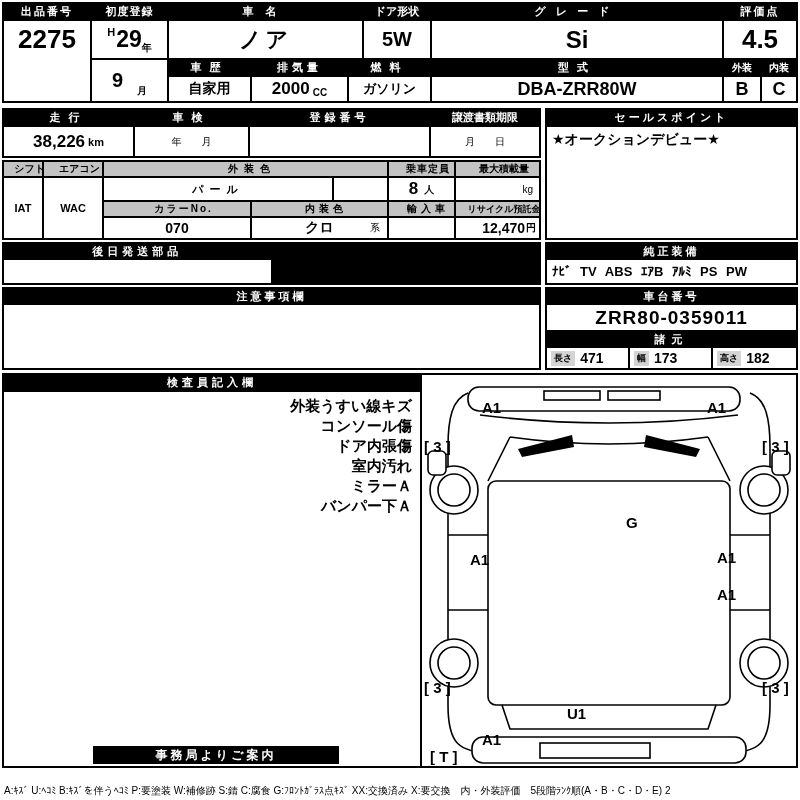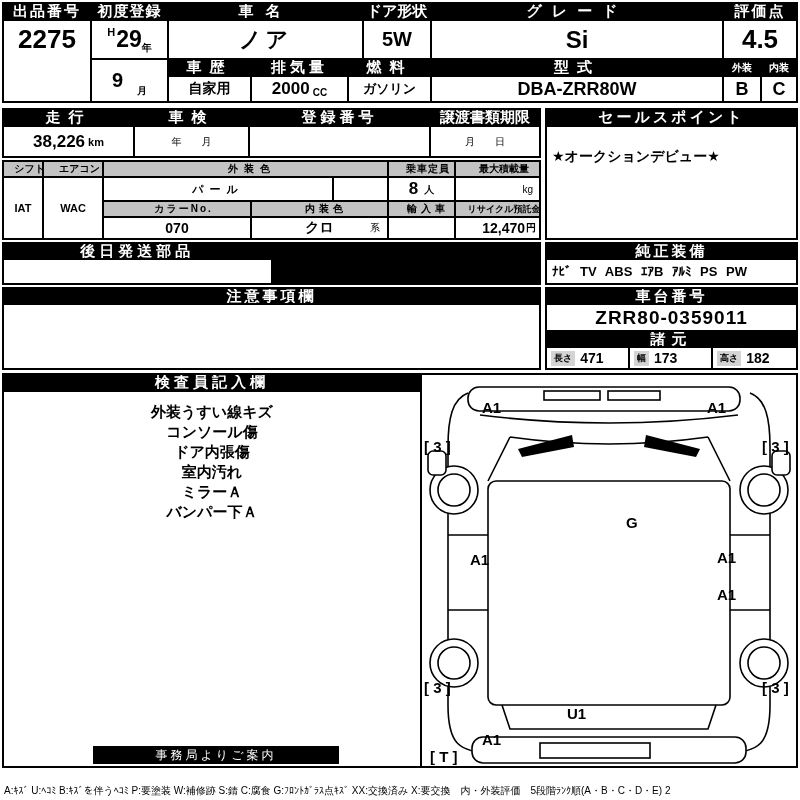--- a/index.html
+++ b/index.html
@@ -1,21 +1,21 @@
 <!DOCTYPE html>
 <html><head>
 <meta charset="utf-8">
 <style>
   html,body { margin:0; padding:0; background:#fff; }
   .page { position:relative; width:800px; height:800px; background:#fff; color:#000;
           font-family:"Liberation Sans","DejaVu Sans",sans-serif; overflow:hidden; }
   .blk  { position:absolute; display:grid; gap:2px; background:#000;
           border:2px solid #000; box-sizing:border-box; }
   .hdr  { background:#000; color:#fff; display:flex; align-items:center; justify-content:center;
-          font-weight:bold; font-size:15px; white-space:nowrap; overflow:hidden; }
+          font-weight:bold; font-size:11px; white-space:nowrap; overflow:hidden; }
   .ghdr { background:#c3c3c3; color:#000; display:flex; align-items:center; justify-content:center;
           font-weight:bold; font-size:10px; white-space:nowrap; overflow:hidden;padding-left:13px; }
   .cell { background:#fff; display:flex; align-items:center; justify-content:center;
           font-weight:bold; position:relative; overflow:hidden; }
   .ls1{letter-spacing:1px}.ls2{letter-spacing:2px}.ls3{letter-spacing:3px}.ls4{letter-spacing:4px}
   .ls6{letter-spacing:6px}.ls8{letter-spacing:8px}.ls10{letter-spacing:10px}.ls12{letter-spacing:12px}
   .f9{font-size:9px}.f10{font-size:10px}.f11{font-size:11px}.f13{font-size:13px}
   .f14{font-size:14px}.f15{font-size:11px}.f16{font-size:14px}.f17{font-size:17px}.f18{font-size:18px}
   .f19{font-size:19px}.f20{font-size:20px}.f22{font-size:22px}.f23{font-size:23px}.f24{font-size:24px}
   .f26{font-size:26px}
@@ -23,21 +23,21 @@
   .unit-b{align-self:flex-end; padding-bottom:3px;}
   .note-line{font-size:15px; font-weight:bold; line-height:20px; white-space:nowrap;}
   .dimcell{background:#fff; display:flex; align-items:center; justify-content:flex-start;
            padding-left:4px; overflow:hidden;}
   .dimlabel{font-size:9px; background:#d4d4d4; padding:1px 3px; font-weight:bold;}
   .dimval{font-size:14px; font-weight:bold; margin-left:5px;}
   .legend{position:absolute; left:4px; top:784px; width:792px; font-size:10px;
           white-space:nowrap; font-weight:normal;}
   .office-bar{position:absolute; left:89px; bottom:2px; width:246px; height:18px; background:#000;
           color:#fff; display:flex; align-items:center; justify-content:center;
-          font-size:12px; font-weight:normal; letter-spacing:3px;}
+          font-size:12px; font-weight:bold; letter-spacing:3px;}
 </style>
 </head>
 <body>
 
 <div class="page">
 
   <div class="blk" style="left:2px;top:2px;width:796px;height:101px;
        grid-template-columns:86px 75px 81px 95px 13px 66px 290px 36px 34px;
        grid-template-rows:15px 37px 15px 24px;">
     <div class="hdr ls2" style="grid-area:1/1/2/2">出品番号</div>
@@ -98,21 +98,21 @@
       <span class="f11" style="margin-left:3px">km</span>
     </div>
     <div class="cell f10 norm" style="grid-area:2/2/3/3">年　　月</div>
     <div class="cell" style="grid-area:2/3/3/4"></div>
     <div class="cell f10 norm" style="grid-area:2/4/3/5">月　　日</div>
   </div>
 
   <div class="blk" style="left:545px;top:108px;width:253px;height:132px;
        grid-template-columns:1fr;grid-template-rows:15px 111px;">
     <div class="hdr ls3" style="grid-area:1/1/2/2">セールスポイント</div>
-    <div class="cell f14" style="grid-area:2/1/3/2;align-items:flex-start;justify-content:flex-start;padding:21px 5px">★オークションデビュー★</div>
+    <div class="cell f14" style="grid-area:2/1/3/2;align-items:flex-start;justify-content:flex-start;padding:4px 5px">★オークションデビュー★</div>
   </div>
 
   <div class="blk" style="left:2px;top:160px;width:539px;height:80px;
        grid-template-columns:38px 58px 146px 80px 53px 65px 83px;
        grid-template-rows:14px 22px 14px 20px;">
     <div class="ghdr" style="grid-area:1/1/2/2">シフト</div>
     <div class="cell f15" style="grid-area:2/1/5/2">IAT</div>
     <div class="ghdr" style="grid-area:1/2/2/3">エアコン</div>
     <div class="cell f15" style="grid-area:2/2/5/3">WAC</div>
 
@@ -180,21 +180,21 @@
       <div class="dimcell">
         <span class="dimlabel">高さ</span>
         <span class="dimval">182</span>
       </div>
     </div>
   </div>
 
   <div class="blk" style="left:2px;top:373px;width:796px;height:395px;
        grid-template-columns:416px 374px;grid-template-rows:15px 374px;">
     <div class="hdr ls4" style="grid-area:1/1/2/2">検査員記入欄</div>
-    <div class="cell" style="grid-area:2/1/3/2;display:block;padding:10px 8px;text-align:center">
+    <div class="cell" style="grid-area:2/1/3/2;display:block;padding:4px 8px;text-align:right">
       <div class="note-line">外装うすい線キズ</div>
       <div class="note-line">コンソール傷</div>
       <div class="note-line">ドア内張傷</div>
       <div class="note-line">室内汚れ</div>
       <div class="note-line">ミラーＡ</div>
       <div class="note-line">バンパー下Ａ</div>
       <div class="office-bar">事務局よりご案内</div>
     </div>
     <div class="cell" style="grid-area:1/2/3/3;display:block">
       <svg width="374" height="391" viewBox="0 0 374 391">

